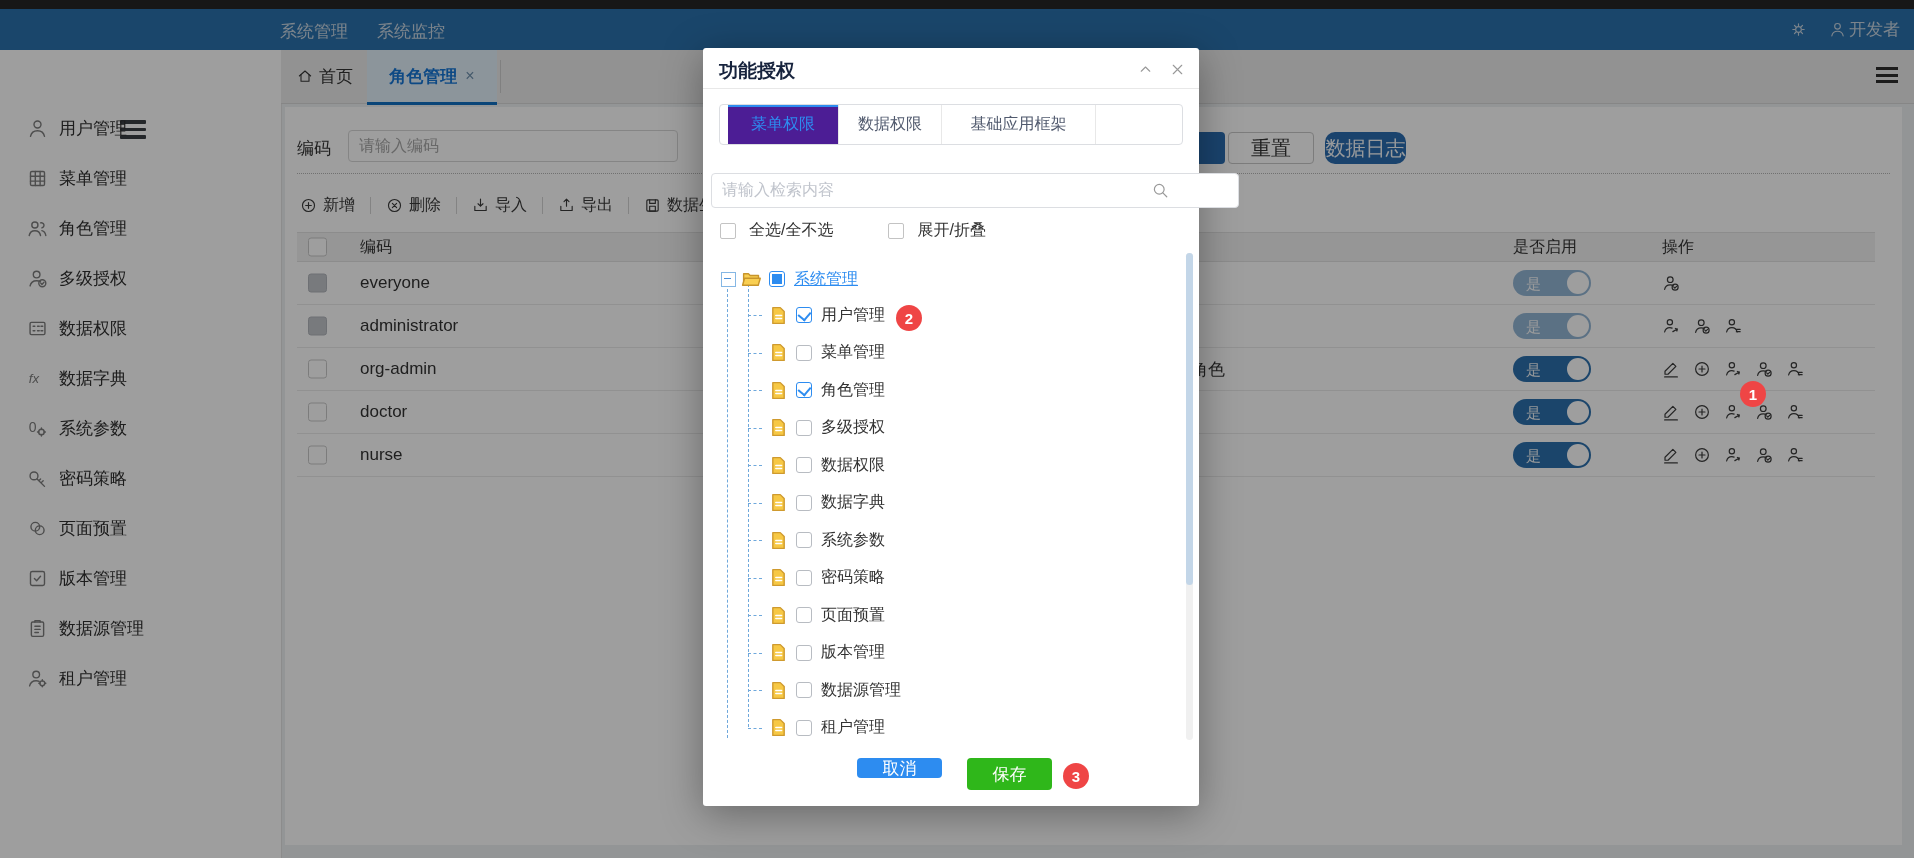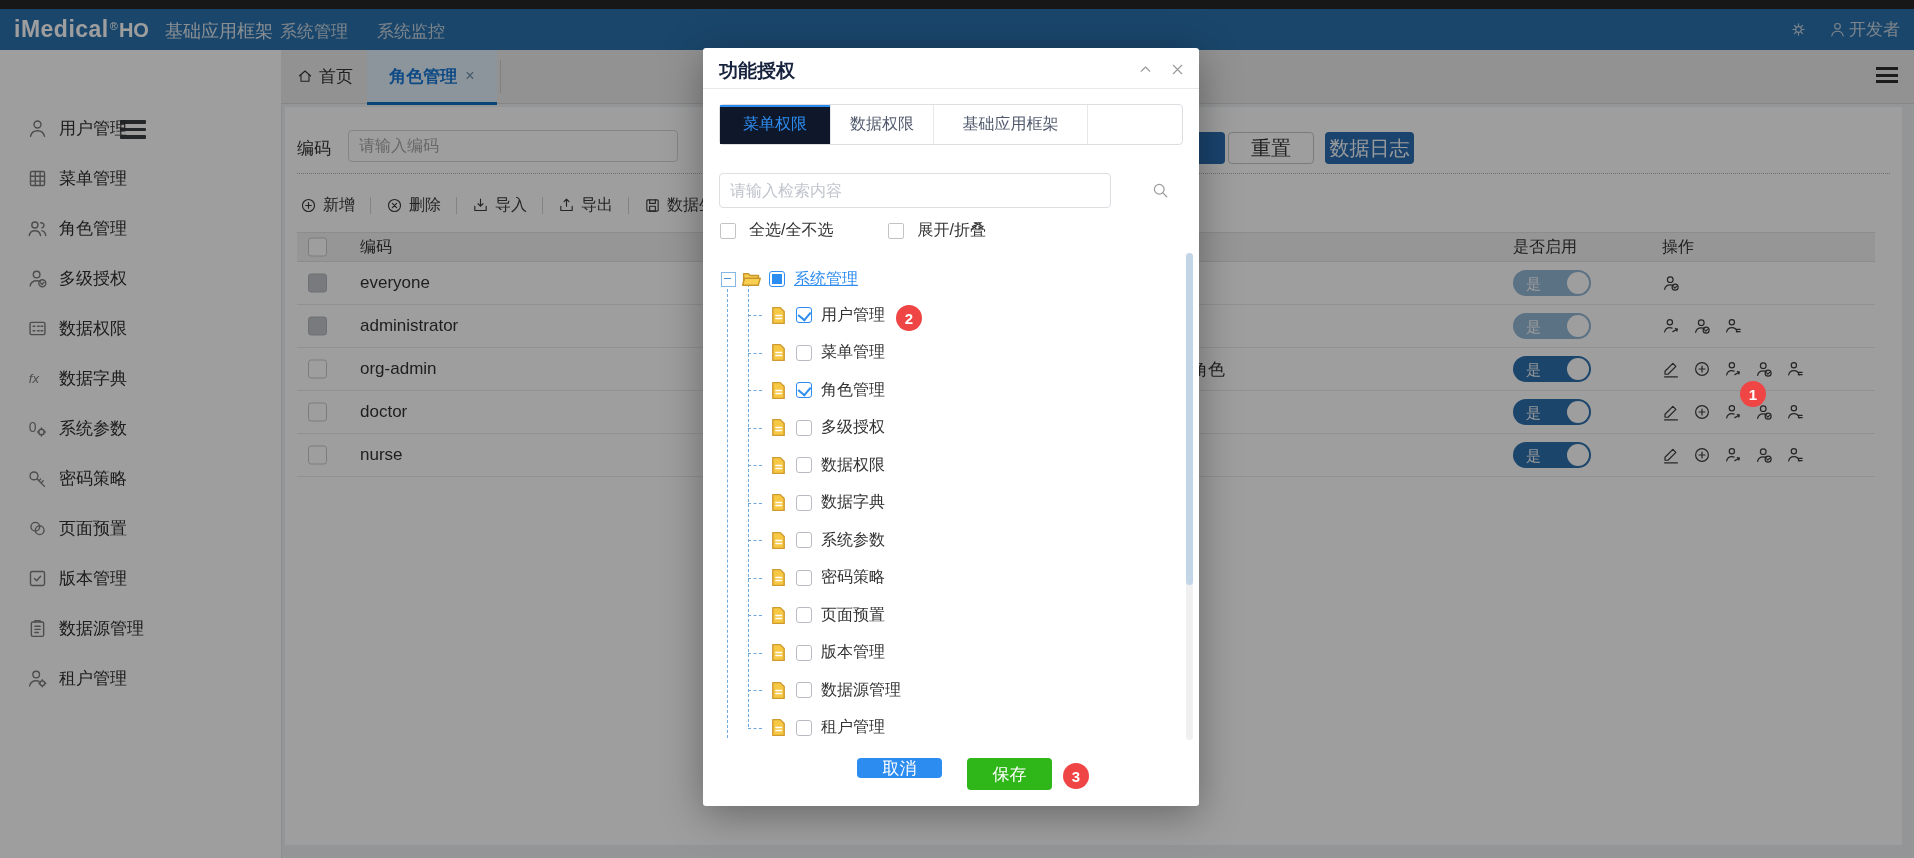--- a/index.html
+++ b/index.html
@@ -51,21 +51,21 @@
 
   
   #card{left:285px;top:107px;width:1617px;height:738px;background:#ffffff;}
   #code-label{left:12px;top:30px;font-size:17px;color:#333;}
   #code-input{left:63px;top:23px;width:330px;height:32px;border:1px solid #d7d7d7;border-radius:4px;background:#fff;
     font-size:16px;color:#333;padding:0 10px;box-sizing:border-box;font-family:inherit;}
   #code-input::placeholder{color:#a8a8a8;}
   .btn{display:flex;align-items:center;justify-content:center;font-size:20px;border-radius:4px;cursor:pointer;box-sizing:border-box;}
   #btn-search-hidden{left:840px;top:25px;width:100px;height:32px;background:#2b6cb0;color:#fff;}
   #btn-reset{left:943px;top:25px;width:86px;height:32px;background:#fff;border:1px solid #c9c9c9;color:#333;}
-  #btn-datalog{left:1040px;top:25px;width:89px;height:32px;background:#2b6cb0;color:#f5f8fa;}
+  #btn-datalog{left:1040px;top:25px;width:81px;height:32px;background:#2b6cb0;color:#f5f8fa;border-radius:10px;}
   #dotted-sep{left:12px;top:66px;width:1593px;height:0;border-top:1px dotted #b5b5b5;}
   #toolbar{left:15px;top:81px;height:34px;display:flex;align-items:center;}
   .tool-item{display:flex;align-items:center;gap:6px;font-size:16px;color:#3a3a3a;cursor:pointer;}
   .tool-item .ic{font-size:17px;color:#3a3a3a;}
   .tool-div{width:1px;height:17px;background:#d4d4d4;margin:0 15px;}
 
   
   #table{left:12px;top:125px;width:1578px;}
   .thead{position:relative;height:28px;background:#f3f3f3;border-top:1px solid #e2e2e2;border-bottom:1px solid #e2e2e2;font-size:16px;color:#333;}
   .trow{position:relative;height:42px;border-bottom:1px solid #ebebeb;background:#fff;}
@@ -87,23 +87,23 @@
   
   #overlay{left:0;top:0;width:1914px;height:858px;background:rgba(0,0,0,0.38);z-index:50;}
   #modal{left:703px;top:48px;width:496px;height:758px;background:#fff;border-radius:3px;z-index:100;
     box-shadow:0 8px 40px rgba(0,0,0,0.35);}
   #modal-title{left:16px;top:10px;font-size:19px;font-weight:bold;color:#17233d;}
   #modal-collapse{left:434px;top:13px;font-size:17px;color:#999;cursor:pointer;}
   #modal-close{left:466px;top:13px;font-size:17px;color:#999;cursor:pointer;}
   #modal-hline{left:0;top:40px;width:496px;height:0;border-top:1px solid #e8e8e8;}
   #modal-tabs{left:16px;top:56px;width:464px;height:41px;border:1px solid #dcdee2;border-radius:4px;display:flex;box-sizing:border-box;}
   .m-tab{display:flex;align-items:center;justify-content:center;font-size:16px;color:#515a6e;cursor:pointer;border-right:1px solid #e8e8e8;box-sizing:border-box;}
-  .m-tab.active{background:#0f172a;color:#2d8cf0;box-shadow:inset 0 2px 0 #2d8cf0;}
-  #m-search{left:16px;top:125px;width:392px;height:35px;border:1px solid #dcdee2;border-radius:4px;box-sizing:border-box;
-    font-size:16px;color:#333;padding:0 34px 0 10px;font-family:Liberation Serif, serif;}
+  .m-tab.active{background:#4c1d95;color:#2d8cf0;box-shadow:inset 0 2px 0 #2d8cf0;margin-left:8px;}
+  #m-search{left:8px;top:125px;width:528px;height:35px;border:1px solid #dcdee2;border-radius:4px;box-sizing:border-box;
+    font-size:16px;color:#333;padding:0 34px 0 10px;font-family:Liberation Mono, monospace;}
   #m-search::placeholder{color:#c0c4cc;}
   #m-search-icon{left:448px;top:133px;font-size:18px;color:#999;}
   #m-checks{left:17px;top:172px;display:flex;align-items:center;font-size:16px;color:#333;}
   .m-cb{width:14px;height:14px;border:1px solid #c3c3c3;border-radius:2px;background:#fff;cursor:pointer;}
   #m-checks .gap1{margin-left:13px;} 
   #m-checks .grp2{margin-left:55px;}
 
   
   #tree{left:16px;top:205px;width:464px;height:487px;overflow:hidden;}
   .vdash{position:absolute;width:0;border-left:1px dashed #6fa8dc;}
@@ -135,26 +135,20 @@
     display:flex;align-items:center;justify-content:center;z-index:60;}
   #badge-1{left:1740px;top:381px;}
   #badge-2{left:193px;top:257px;}
   #badge-3{left:360px;top:715px;}
 </style>
 </head>
 <body>
 
 <div id="top-strip" class="abs"></div>
 <div id="navbar" class="abs">
-  <div id="logo">
-    <span class="brand">iMedical</span>
-      <span class="reg">®</span>
-      <span class="ho">HO</span>
-    <span class="subtitle">基础应用框架</span>
-  </div>
   <div id="nav-sys" class="nav-item">系统管理</div>
   <div id="nav-mon" class="nav-item">系统监控</div>
   <div id="nav-right">
     <span class="ic" id="nav-gear">
         <svg viewBox="0 0 24 24" width="1em" height="1em">
           <circle cx="12" cy="12" r="4"></circle>
           <path d="M12 4v2.5M12 17.5V20M4 12h2.5M17.5 12H20M6.3 6.3l1.8 1.8M15.9 15.9l1.8 1.8M17.7 6.3l-1.8 1.8M8.1 15.9l-1.8 1.8"></path>
         </svg>
       </span>
     <span class="user">

